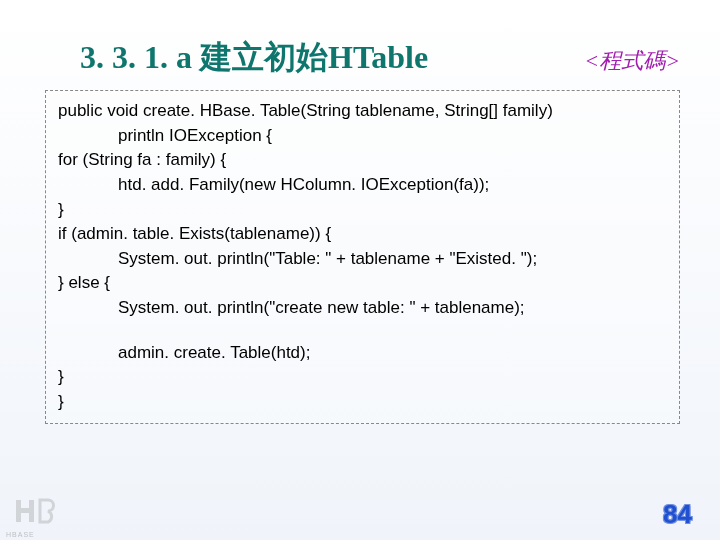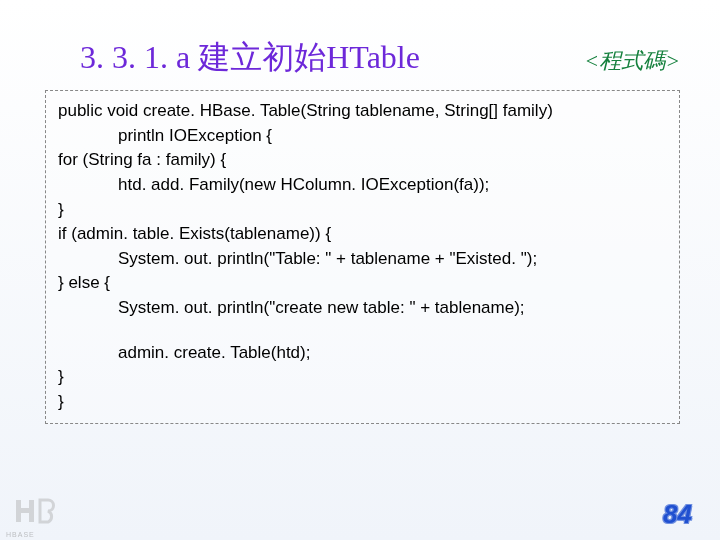--- a/index.html
+++ b/index.html
@@ -12,28 +12,28 @@
     overflow: hidden;
   }
   .title-row {
     display: flex;
     align-items: baseline;
     padding: 18px 50px 5px 80px;
     justify-content: space-between;
   }
   .title {
     font-size: 32px;
-    font-weight: normal;
-    color: #6d28d9;
+    font-weight: bold;
+    color: #0f766e;
     font-family: "Times New Roman", "SimSun", serif;
     margin-top: 12px;
   }
   .subtitle {
     font-size: 22px;
-    color: #15803d;
+    color: #a21caf;
     font-family: "KaiTi", "SimSun", serif;
     font-style: italic;
     margin-top: 28px;
     margin-right: -10px;
   }
   .code-box {
     margin: 5px 40px 0 45px;
     border: 1px dashed #888;
     padding: 8px 12px;
     background: rgba(255,255,255,0.3);
@@ -49,21 +49,20 @@
   .blank { height: 20px; }
   .page-num {
     position: absolute;
     bottom: 10px;
     right: 28px;
     font-size: 26px;
     font-weight: bold;
     color: #2050d0;
     text-shadow: 1px 1px 0 #7090e0, -1px -1px 0 #7090e0, 1px -1px 0 #7090e0, -1px 1px 0 #7090e0;
     font-family: Arial, sans-serif;
-    font-style: italic;
   }
   .logo {
     position: absolute;
     bottom: 8px;
     left: 10px;
     width: 50px;
     height: 36px;
     opacity: 0.35;
   }
   .logo svg { width: 100%; height: 100%; }

